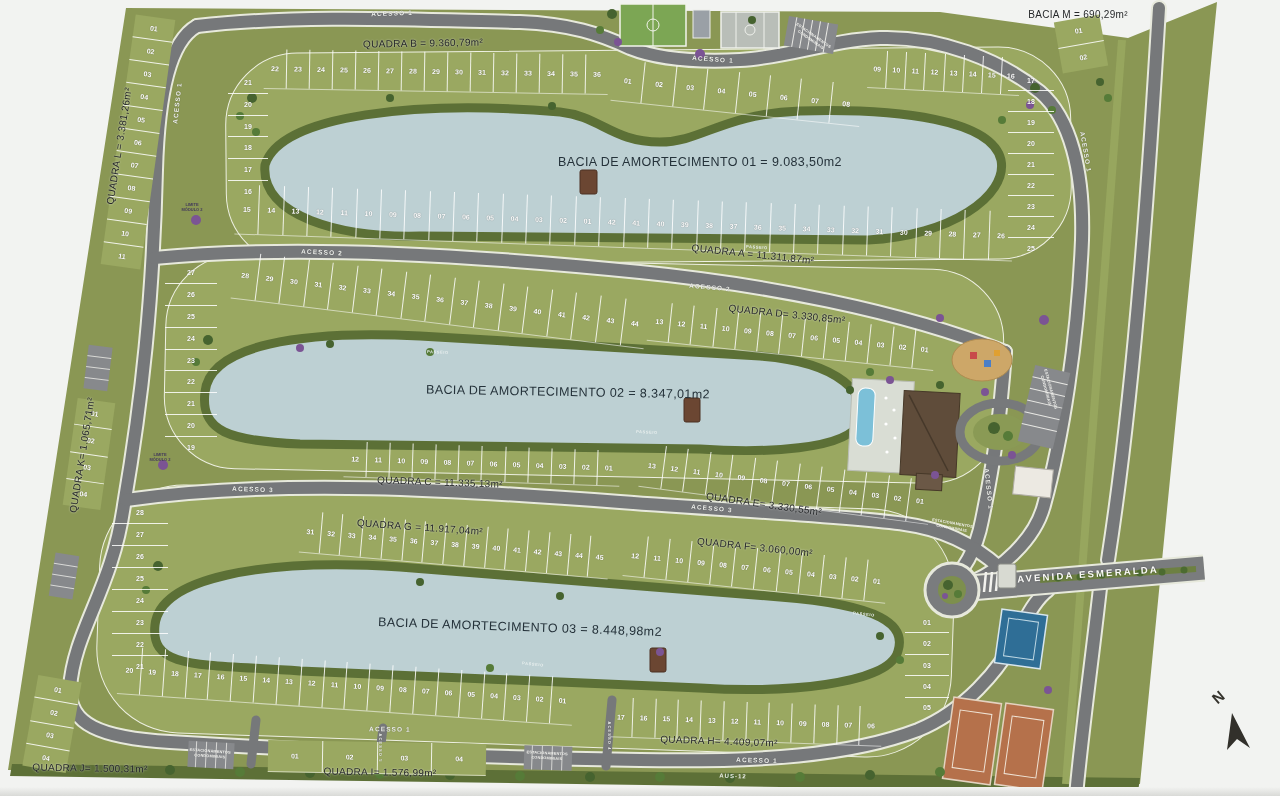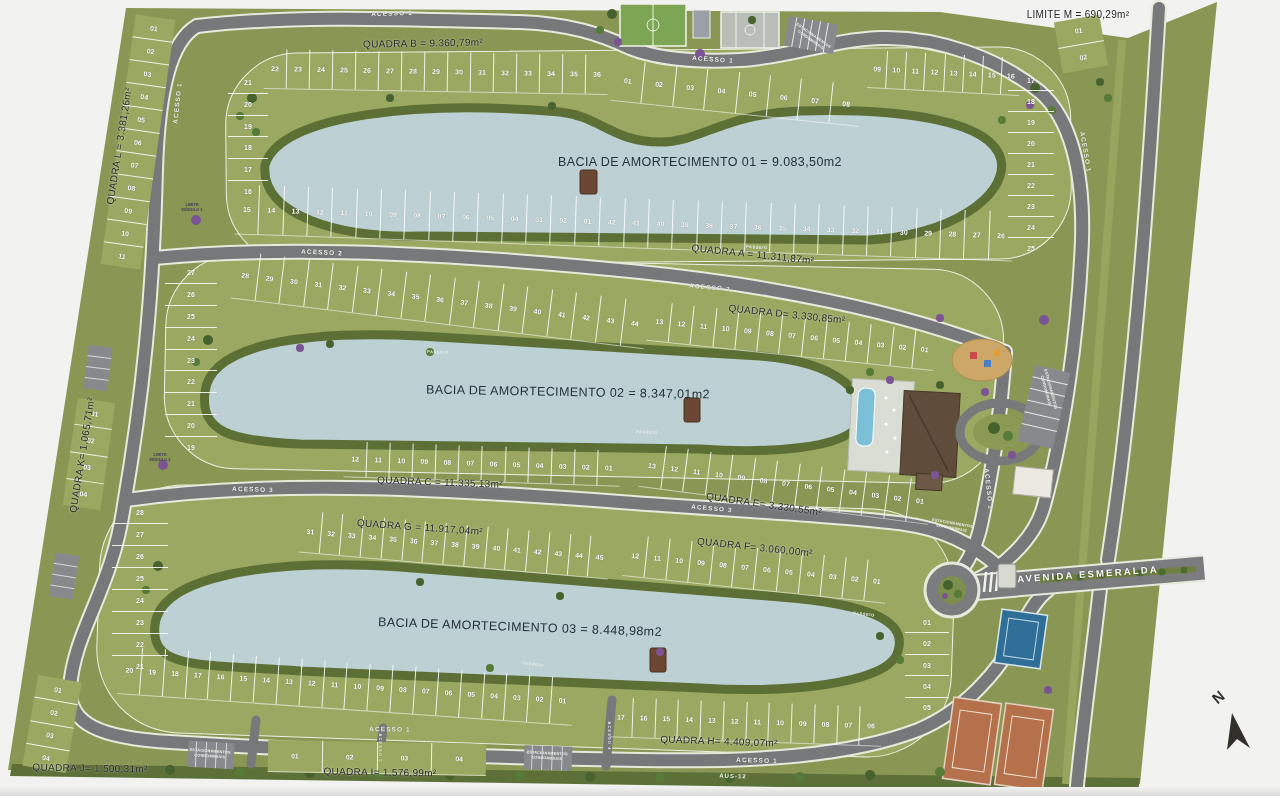--- a/index.html
+++ b/index.html
@@ -547,21 +547,21 @@
       <span class="lot">02</span>
       <span class="lot">03</span>
       <span class="lot">04</span>
     </div>
 <div class="strip v bg" style="left:1058px;top:18px;width:46px;height:52px;transform:rotate(-10deg)">
       <span class="lot">01</span>
       <span class="lot">02</span>
     </div>
 
 <div class="lbl qlabel" style="left:423px;top:43px;transform:translate(-50%,-50%) rotate(-1deg)">QUADRA B = 9.360,79m²</div>
-<div class="lbl qlabel" style="left:1078px;top:14px">LIMITE M = 690,29m²</div>
+<div class="lbl qlabel" style="left:1078px;top:14px">BACIA M = 690,29m²</div>
 <div class="lbl qlabel" style="left:753px;top:254px;transform:translate(-50%,-50%) rotate(6deg)">QUADRA A = 11.311,87m²</div>
 <div class="lbl qlabel" style="left:787px;top:314px;transform:translate(-50%,-50%) rotate(6deg)">QUADRA D= 3.330,85m²</div>
 <div class="lbl qlabel" style="left:440px;top:482px;transform:translate(-50%,-50%) rotate(2deg)">QUADRA C = 11.335,13m²</div>
 <div class="lbl qlabel" style="left:764px;top:504px;transform:translate(-50%,-50%) rotate(8deg)">QUADRA E= 3.330,55m²</div>
 <div class="lbl qlabel" style="left:420px;top:527px;transform:translate(-50%,-50%) rotate(4deg)">QUADRA G = 11.917,04m²</div>
 <div class="lbl qlabel" style="left:755px;top:547px;transform:translate(-50%,-50%) rotate(6deg)">QUADRA F= 3.060,00m²</div>
 <div class="lbl qlabel" style="left:719px;top:741px;transform:translate(-50%,-50%) rotate(2deg)">QUADRA H= 4.409,07m²</div>
 <div class="lbl qlabel" style="left:380px;top:772px;transform:translate(-50%,-50%) rotate(1deg)">QUADRA I= 1.576,99m²</div>
 <div class="lbl qlabel" style="left:90px;top:768px;transform:translate(-50%,-50%) rotate(1deg)">QUADRA J= 1.500,31m²</div>
 <div class="lbl qlabel" style="left:82px;top:455px;transform:translate(-50%,-50%) rotate(-81deg)">QUADRA K= 1.065,71m²</div>

